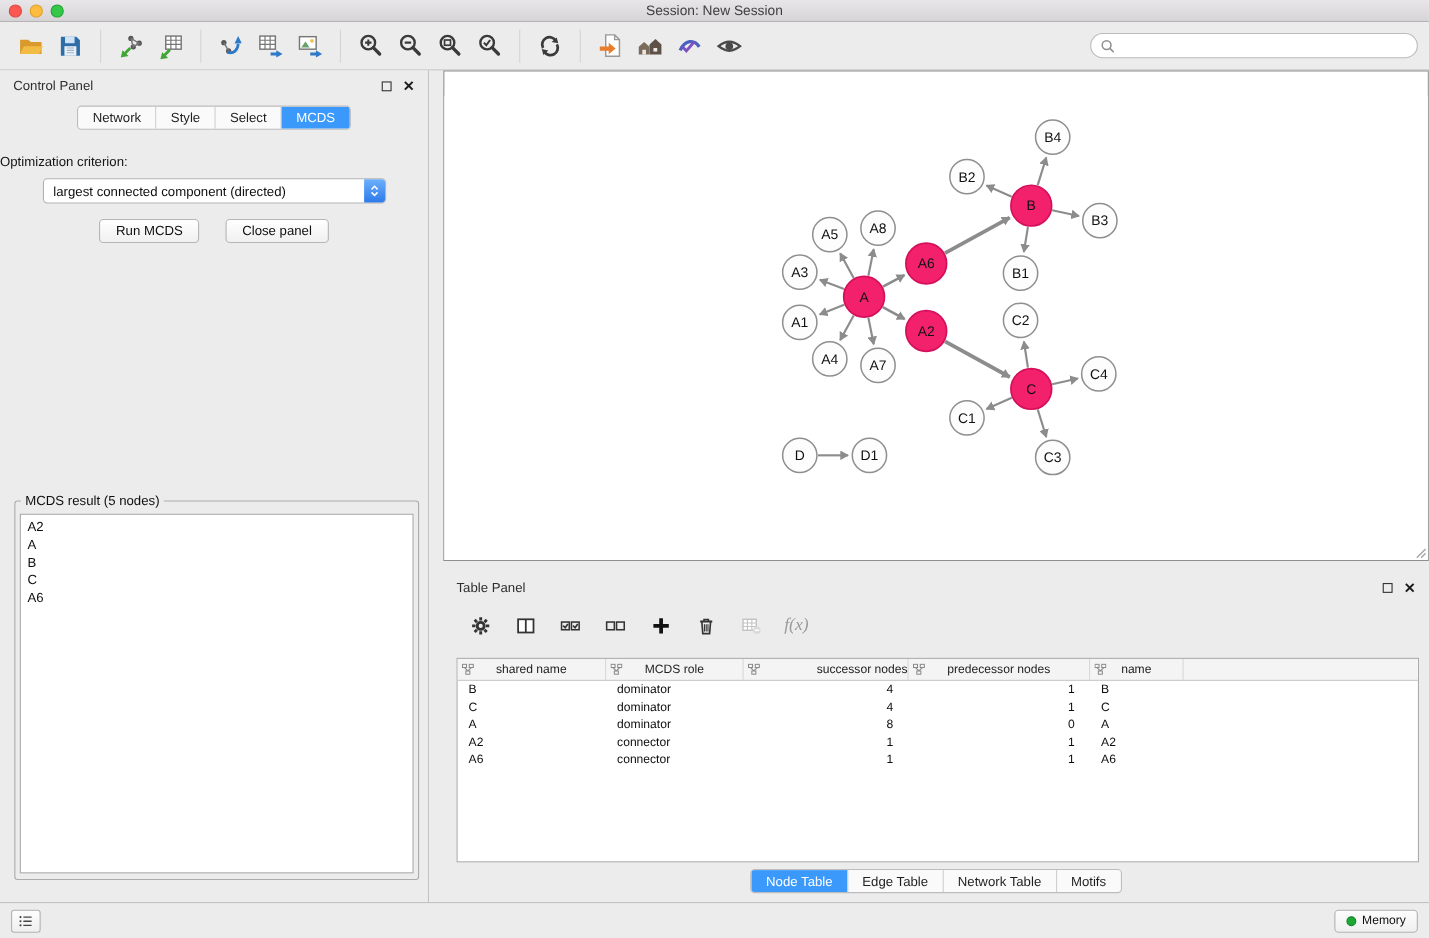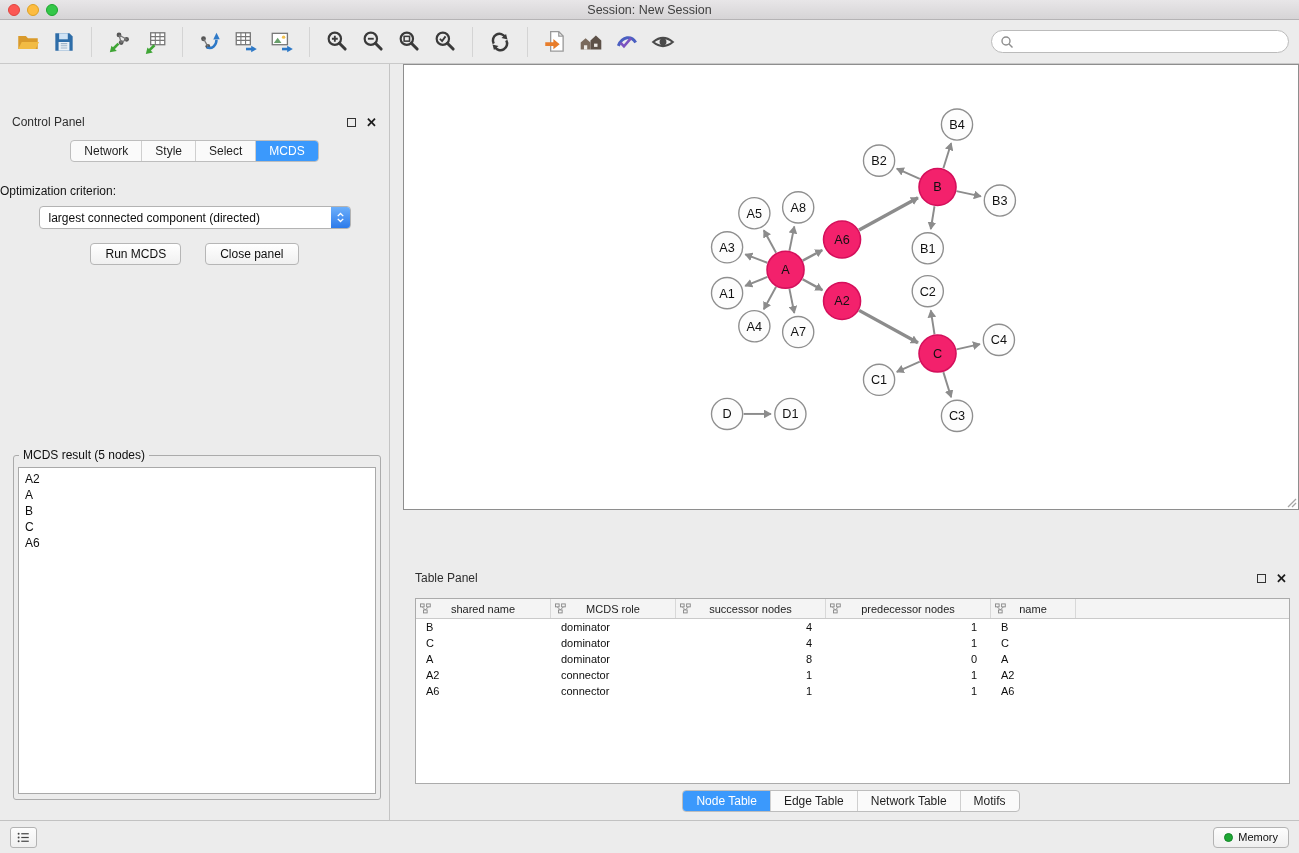--- a/index.html
+++ b/index.html
@@ -23,21 +23,21 @@
 .sep{width:1px;height:30px;background:#D4D4D4;margin:0 9px;}
 .search{position:absolute;right:10px;top:10px;width:298px;height:23px;border:1px solid #BBB;border-radius:12px;background:#FFF;display:flex;align-items:center;padding:0 8px;gap:4px;}
 .search svg{width:14px;height:14px;flex:none;}
 .search input{border:none;outline:none;flex:1;font-size:12px;font-family:inherit;background:transparent;color:#111;}
 
 
 #main{position:absolute;top:64px;left:0;right:0;bottom:33px;}
 
 
 #control-panel{position:absolute;left:0;top:0;width:390px;height:100%;border-right:1px solid #C4C4C4;background:#ECECEC;}
-.panel-head{height:28px;display:flex;align-items:center;padding:0 12px;font-size:12px;color:#2E2E2E;margin-top:44px;}
+.panel-head{height:28px;display:flex;align-items:center;padding:0 12px;font-size:12px;color:#2E2E2E;}
 .panel-btns{margin-left:auto;display:flex;align-items:center;gap:10px;}
 .float-btn{width:9px;height:9px;border:1.5px solid #333;display:inline-block;cursor:pointer;}
 .close-x{font-size:13px;font-weight:bold;color:#1B1B1B;line-height:1;cursor:pointer;}
 .tabs-center{display:flex;justify-content:center;margin-top:4px;}
 .segwrap{display:inline-flex;border:1px solid #BDBDBD;border-radius:4px;overflow:hidden;background:#FAFAFA;}
 .seg{padding:3px 13px;font-size:12px;color:#1F1F1F;border-right:1px solid #CFCFCF;cursor:pointer;white-space:nowrap;}
 .seg:last-child{border-right:none;}
 .seg.sel{background:#3B99FC;color:#FFF;}
 .opt-label{text-align:left;font-size:12px;color:#141414;margin-top:22px;}
 .dropdown{margin:8px auto 0;width:312px;height:23px;background:#FFF;border:1px solid #B3B3B3;border-radius:4px;display:flex;align-items:center;position:relative;padding-left:9px;cursor:pointer;}
@@ -483,21 +483,21 @@
               </div>
               <div class="th" style="width: 125px;">
                 <svg class="col-ico" viewBox="0 0 12 12">
                   <rect x="0.5" y="1" width="4" height="3.2" fill="none" stroke="#888"></rect>
                   <rect x="7.2" y="1" width="4" height="3.2" fill="none" stroke="#888"></rect>
                   <rect x="3.8" y="7.6" width="4" height="3.2" fill="none" stroke="#888"></rect>
                   <path d="M2.5 4.2 L5.8 7.6 M9.2 4.2 L5.8 7.6" stroke="#888" fill="none"></path>
                 </svg>
                 <span>MCDS role</span>
               </div>
-              <div class="th" style="width: 150px;">
+              <div class="th" style="width: 150px; justify-content: flex-end;">
                 <svg class="col-ico" viewBox="0 0 12 12">
                   <rect x="0.5" y="1" width="4" height="3.2" fill="none" stroke="#888"></rect>
                   <rect x="7.2" y="1" width="4" height="3.2" fill="none" stroke="#888"></rect>
                   <rect x="3.8" y="7.6" width="4" height="3.2" fill="none" stroke="#888"></rect>
                   <path d="M2.5 4.2 L5.8 7.6 M9.2 4.2 L5.8 7.6" stroke="#888" fill="none"></path>
                 </svg>
                 <span>successor nodes</span>
               </div>
               <div class="th" style="width: 165px;">
                 <svg class="col-ico" viewBox="0 0 12 12">

